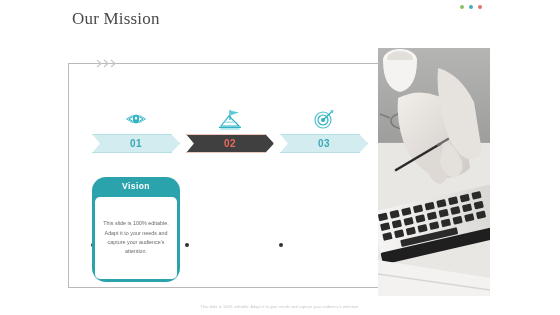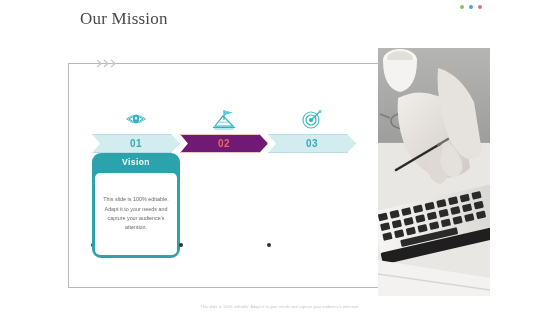--- a/index.html
+++ b/index.html
@@ -27,21 +27,21 @@
   }
   .dot { width: 4px; height: 4px; border-radius: 50%; }
   .dot.green { background: #8cbf6a; }
   .dot.blue  { background: #4aa8c4; }
   .dot.red   { background: #e0736b; }
 
   
   .page-title {
     position: absolute;
     top: 9px;
-    left: 80px;
+    left: 72px;
     font-family: "Liberation Serif", serif;
     font-size: 17px;
     color: #4a4a4a;
     letter-spacing: .2px;
   }
 
   
   .frame {
     position: absolute;
     left: 68px;
@@ -85,20 +85,21 @@
   .photo svg { display:block; }
 
   
   .columns {
     position: absolute;
     left: 92px;
     top: 104px;
     width: 280px;
     height: 165px;
     display: flex;
+    gap: 6px;
   }
   .col {
     width: 88px;
     position: relative;
   }
 
   
   .icon-wrap {
     height: 30px;
     display: flex;
@@ -112,35 +113,35 @@
     height: 17px;
     display: flex;
     align-items: center;
     justify-content: center;
     font-size: 10px;
     font-weight: bold;
     letter-spacing: .5px;
     clip-path: polygon(0% 0%, 90% 0%, 100% 50%, 90% 100%, 0% 100%, 9% 50%);
   }
   .banner.teal { background: #d3ecef; color: #3aa9b6; border: 1px solid #b4dfe4;}
-  .banner.red  { background: #701a75; color: #e8695c; border: 1px solid #f0c6bd;}
+  .banner.red  { background: #404040; color: #e8695c; border: 1px solid #f0c6bd;}
 
   .axis-dot {
     position: absolute;
     width: 4px; height: 4px;
     border-radius: 50%;
     background: #333;
     left: -1px;
     top: 139px;
   }
 
   
   .card {
-    margin-top: 0;
-    border-radius: 9px;
+    margin-top: 24px;
+    border-radius: 14px;
     overflow: hidden;
     height: 105px;
     position: relative;
   }
   .card.teal { background: #2ba3ad; }
   .card.red  { background: #e8695c; }
 
   .card-head {
     height: 17px;
     display: flex;

